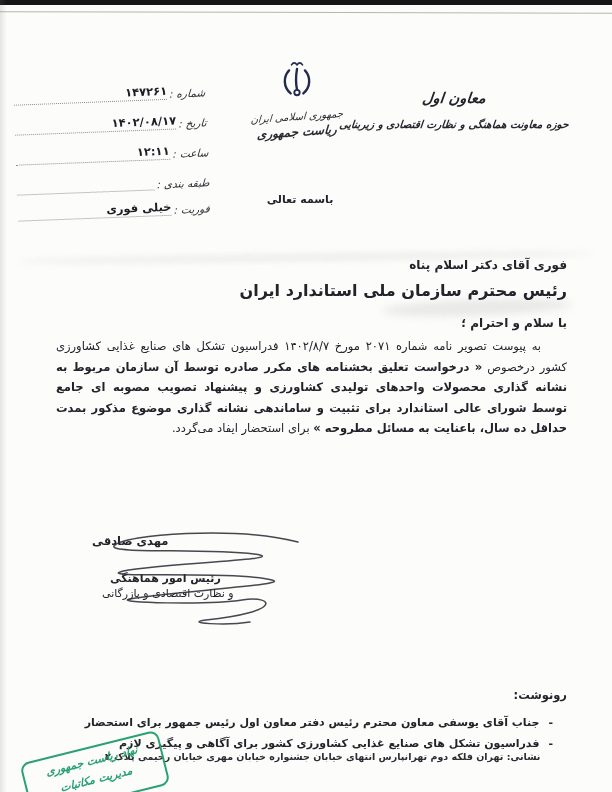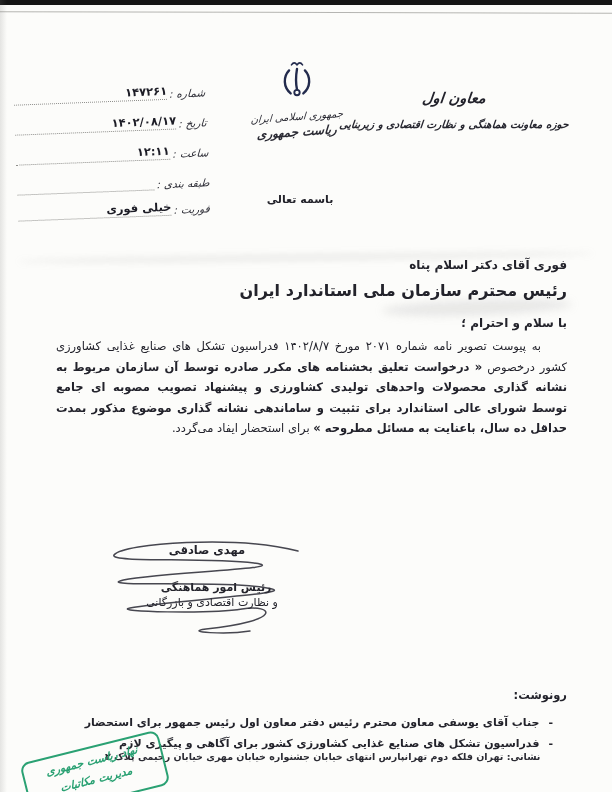--- a/index.html
+++ b/index.html
@@ -40,21 +40,21 @@
   .recipient-name{font-weight:bold;font-size:12px;margin-bottom:9px;}
   .recipient-title{font-weight:bold;font-size:16px;}
   
   .salutation{position:absolute;top:316px;right:45px;direction:rtl;font-weight:bold;font-size:12px;}
   
   .letter-body{position:absolute;top:336px;left:40px;right:45px;direction:rtl;text-align:justify;font-size:11.5px;line-height:20.5px;color:#22222b;margin-left:16px;}
   .letter-body p{margin:0;text-indent:26px;}
   .letter-body p + p{margin-top:2px;}
   .letter-body b{font-weight:bold;}
   
-  .sig-block{position:absolute;top:534px;left:92px;width:230px;text-align:center;direction:rtl;margin-top:9px;}
+  .sig-block{position:absolute;top:534px;left:92px;width:230px;text-align:left;direction:rtl;}
   .sig-name{font-weight:bold;font-size:11.5px;margin-bottom:24px;}
   .sig-title1{font-weight:bold;font-size:11px;margin-bottom:2px;padding-left:18px;}
   .sig-title2{font-weight:normal;font-size:11px;padding-left:10px;}
   .sig-scrawl{position:absolute;top:-8px;left:-6px;pointer-events:none;}
   
   .cc-block{position:absolute;top:688px;right:45px;left:60px;direction:rtl;}
   .cc-label{font-weight:bold;font-size:11.5px;margin-bottom:14px;}
   .cc-item{display:flex;direction:rtl;gap:9px;font-weight:bold;font-size:11px;margin-bottom:8px;padding-right:14px;}
   .cc-dash{font-weight:bold;}
   .address-line{position:absolute;top:751px;left:105px;right:45px;direction:rtl;text-align:left;font-weight:bold;font-size:9.5px;color:#2b2b33;}

